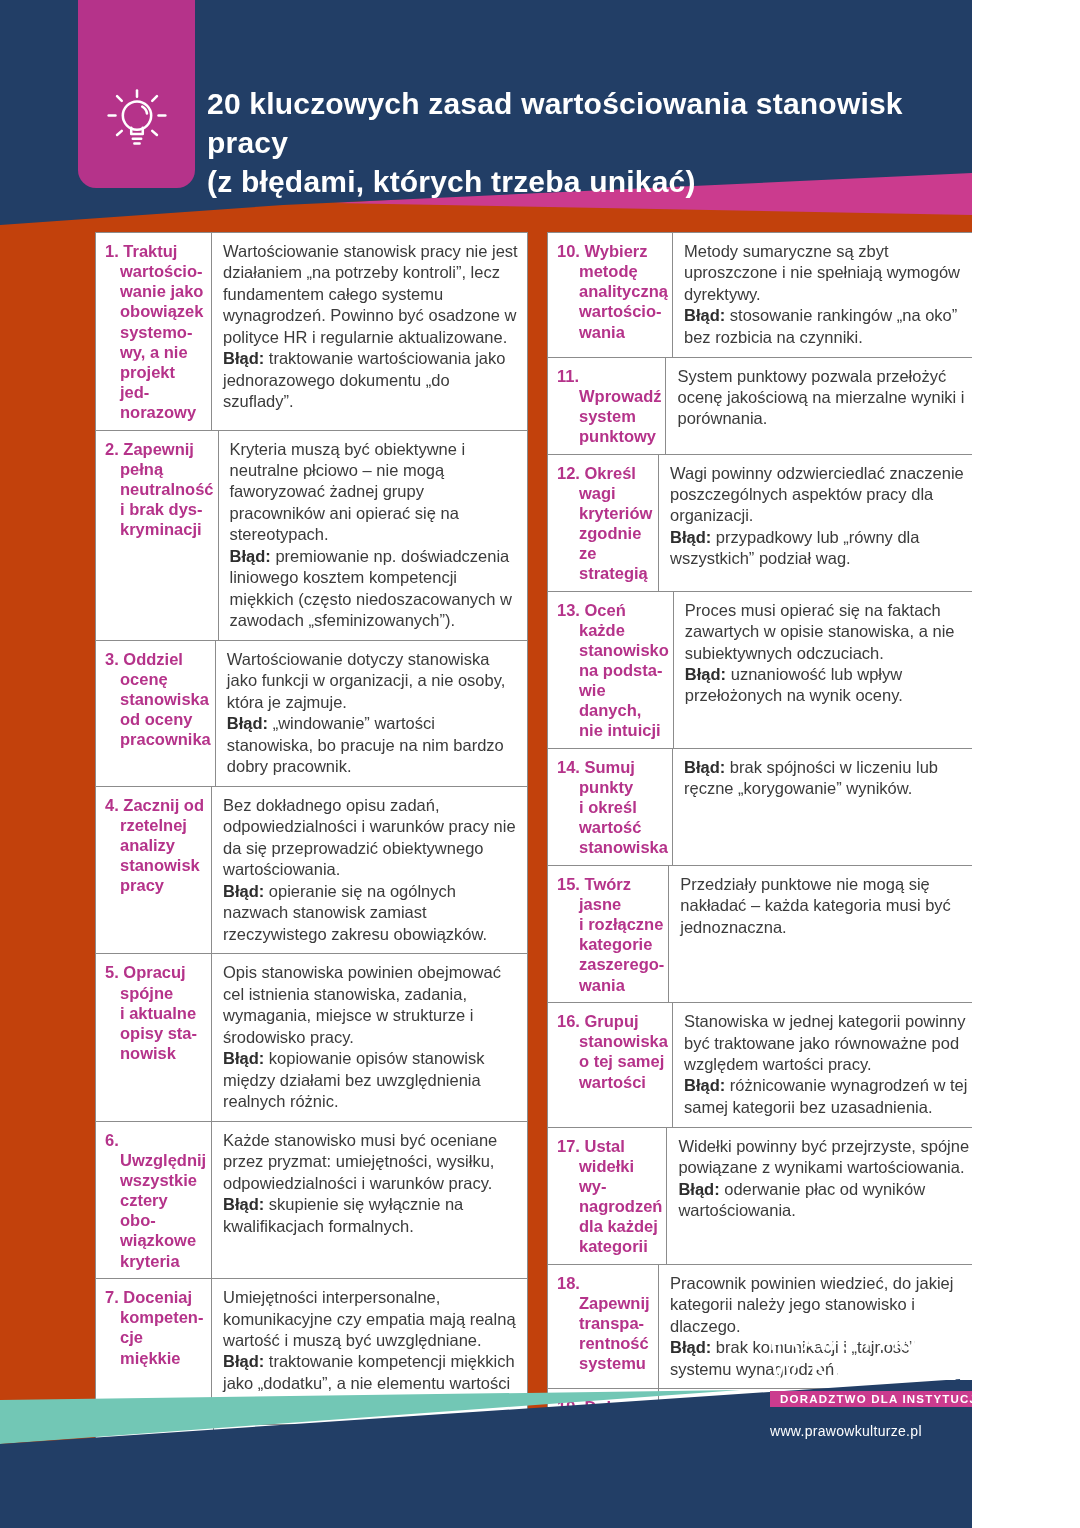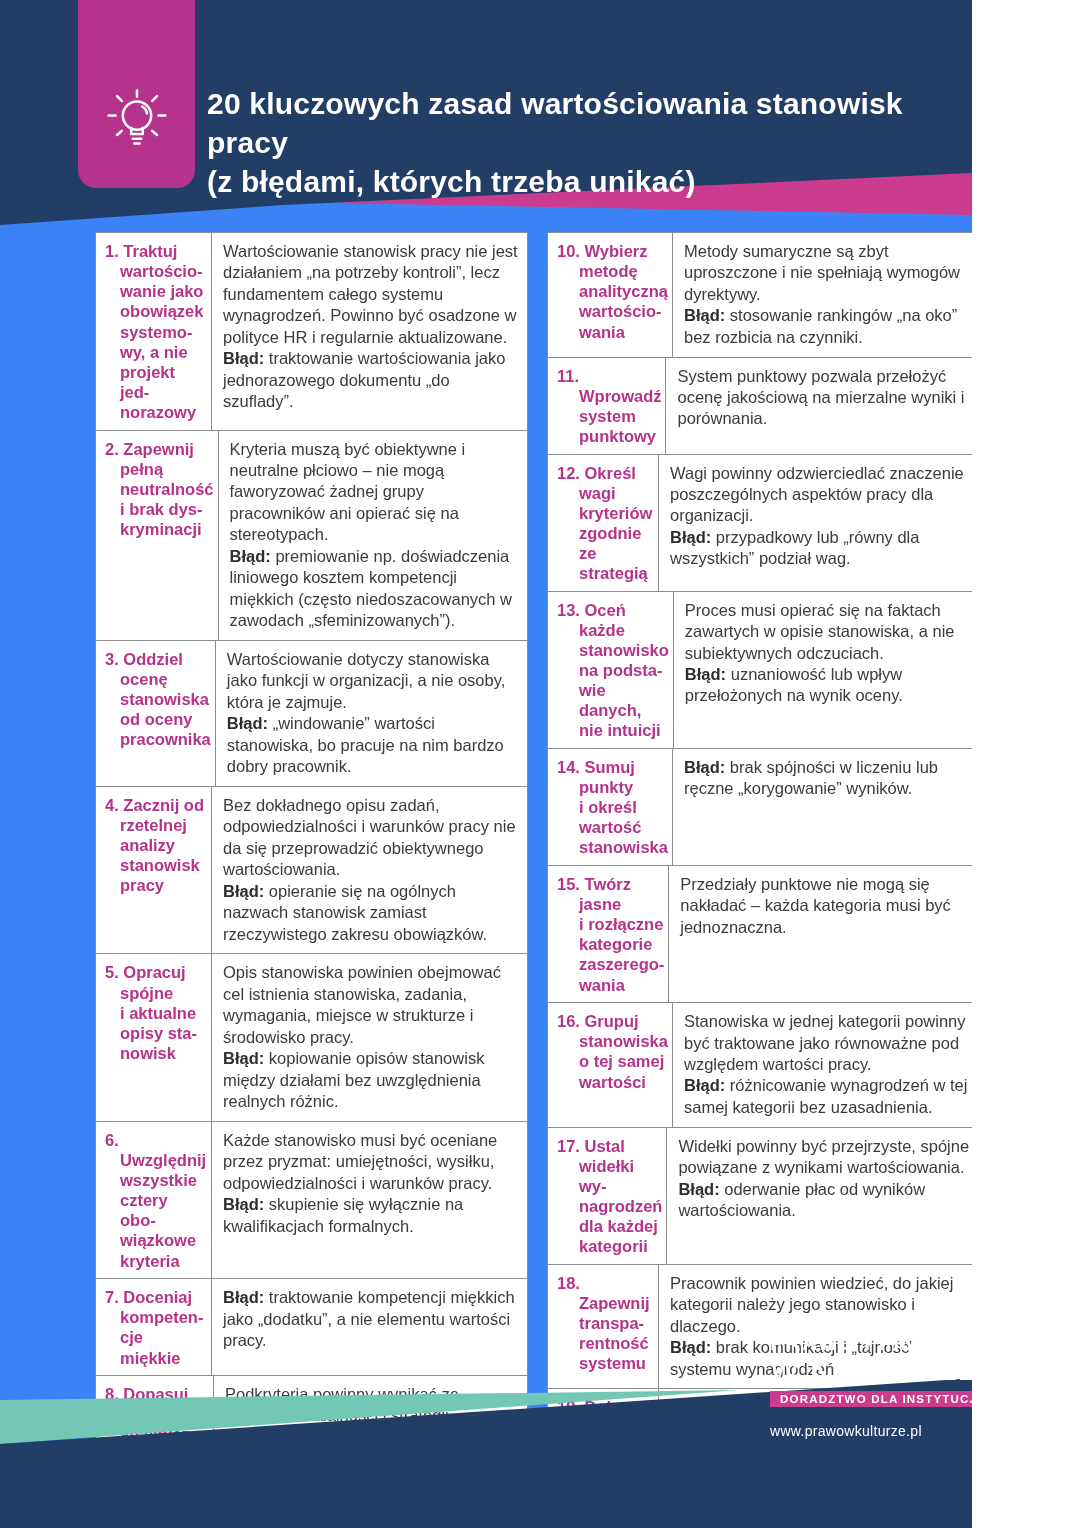--- a/index.html
+++ b/index.html
@@ -2,21 +2,21 @@
 <html lang="pl" style="--navy: #223e66; --magenta: #b5338a; --magenta_bright: #cb3b8e; --teal: #72c7b5; --text: #3b3b3b; --border: #8c8c8c;"><head>
 <meta charset="utf-8">
 <style>
   :root{
     --navy:#223e66; --magenta:#b5338a; --magenta_bright:#cb3b8e;
     --teal:#72c7b5; --text:#3b3b3b; --border:#8c8c8c;
   }
   *{margin:0;padding:0;box-sizing:border-box;}
   html,body{background:#fff;}
   body{font-family:"Liberation Sans","DejaVu Sans",sans-serif;}
-  .page{position:relative;width:972px;height:1528px;background:#3b82f6;overflow:hidden;}
+  .page{position:relative;width:972px;height:1528px;background:#c2410c;overflow:hidden;}
 
   
   .deco-top{position:absolute;top:0;left:0;width:1080px;height:262px;pointer-events:none;}
   .header-pink-band{position:absolute;inset:0;background:var(--magenta_bright);
     clip-path:polygon(333px 203px,1080px 162px,1080px 217px);}
   .header-navy{position:absolute;inset:0;background:var(--navy);
     clip-path:polygon(0 0,1080px 0,1080px 168px,283px 205px,0 225px);}
   .icon-box{position:absolute;left:78px;top:0;width:117px;height:188px;
     background:var(--magenta);border-radius:0 0 18px 18px;display:flex;
     align-items:flex-end;justify-content:center;padding-bottom:22px;}
@@ -172,20 +172,21 @@
       </div>
     </div>
 
     <div class="row">
       <div class="cell cell-title">
         <span class="hang">7. Doceniaj
 kompeten-
 cje miękkie</span>
       </div>
       <div class="cell cell-body">
+        <span class="desc">Umiejętności interpersonalne, komunikacyjne czy empatia mają realną wartość i muszą być uwzględniane.</span>
         <span class="bladline"><b class="blad-label">Błąd:</b> <span class="blad-text">traktowanie kompetencji miękkich jako „dodatku”, a nie elementu wartości pracy.</span></span>
       </div>
     </div>
 
     <div class="row">
       <div class="cell cell-title">
         <span class="hang">8. Dopasuj
 kryteria
 analityczne
 do organi-

